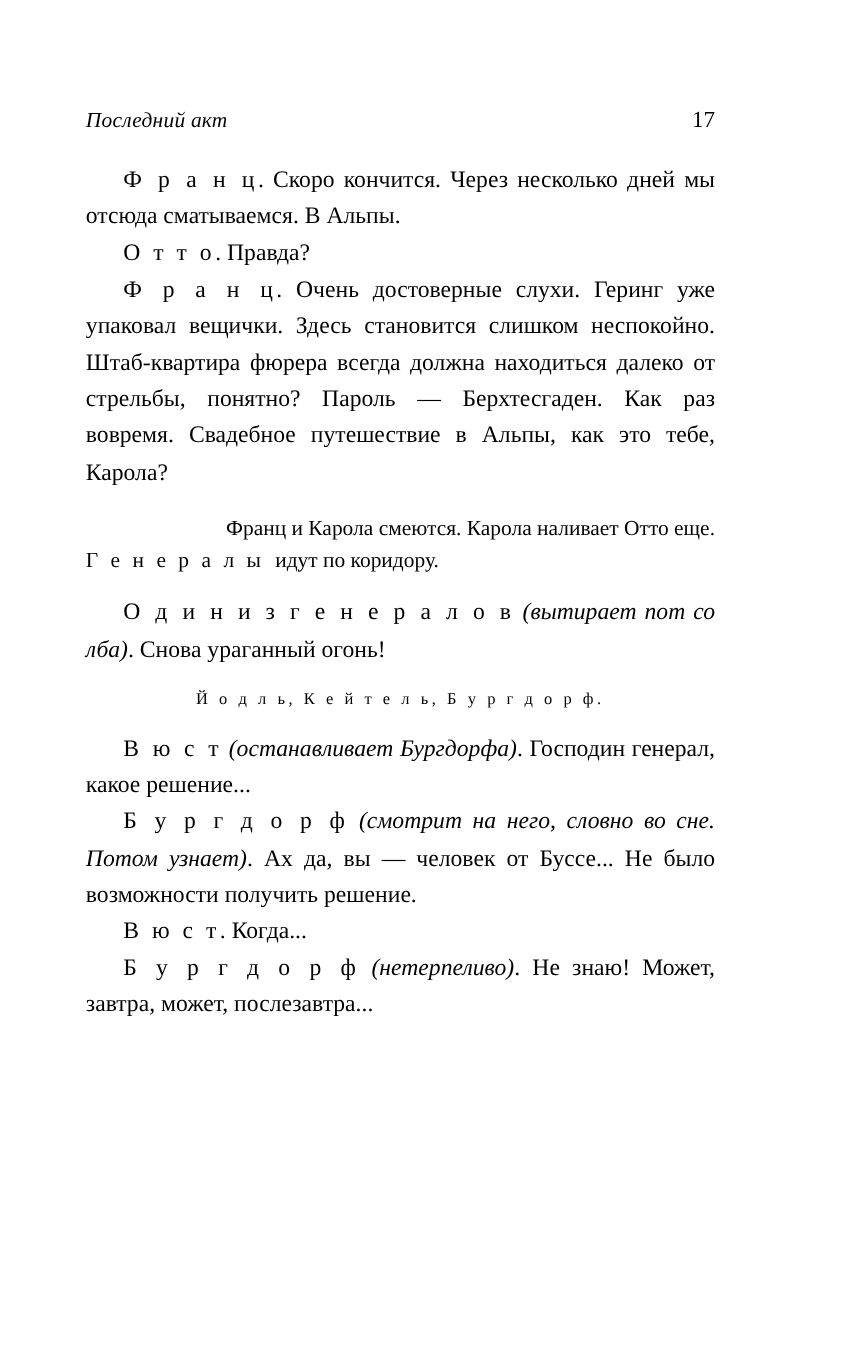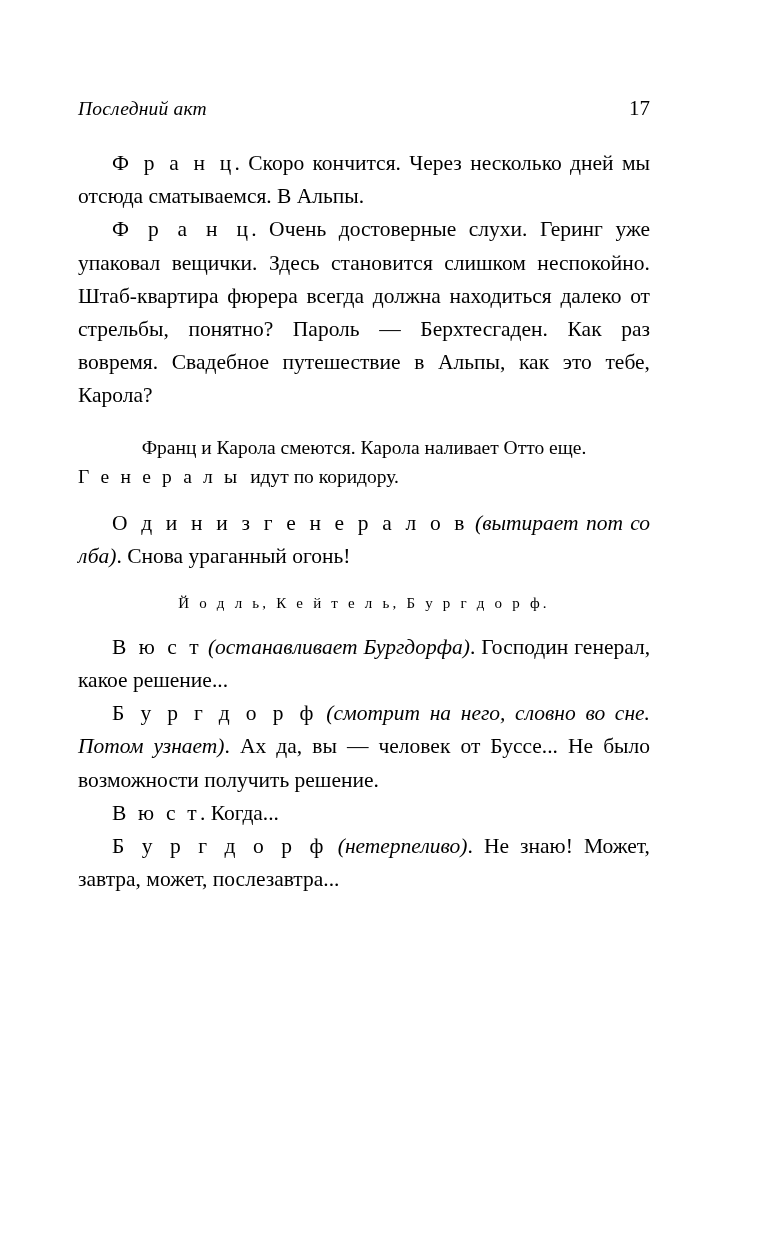--- a/index.html
+++ b/index.html
@@ -59,21 +59,21 @@
     font-size: 19.5px;
     line-height: 1.5;
     text-align: center;
     margin: 19px 0 4px 0;
   }
   .stage-block {
     margin-top: 20px;
     margin-bottom: 16px;
   }
   .stage-line {
-    text-align: center;
+    text-align: right;
   }
   .stage-line.left-ind {
     text-align: left;
   }
   .cast-line {
     font-size: 15px;
     text-align: center;
     margin: 18px 0 16px 0;
   }
 </style>
@@ -85,20 +85,21 @@
   <div class="running-head">
     <span class="title">Последний акт</span>
     <span class="folio">17</span>
   </div>
 
   <div class="body-text">
 
 
     <p class="para"><span class="sp">Ф р а н ц</span><span>. Скоро кончится. Через несколько дней мы отсюда сматываемся. В Альпы.</span></p>
 
+    <p class="para"><span class="sp">О т т о</span><span>. Правда?</span></p>
 
     <p class="para"><span class="sp">Ф р а н ц</span><span>. Очень достоверные слухи. Геринг уже упаковал вещички. Здесь становится слишком неспокойно. Штаб-квартира фюрера всегда должна находиться далеко от стрельбы, понятно? Пароль — Берхтесгаден. Как раз вовремя. Свадебное путешествие в Альпы, как это тебе, Карола?</span></p>
 
 
     <div class="stage stage-block">
       <div class="stage-line">Франц и Карола смеются. Карола наливает Отто еще.</div>
       <div class="stage-line left-ind"><span class="sp">Г е н е р а л ы</span>&nbsp; <span>идут по коридору.</span></div>
     </div>
 
     <p class="para"><span class="sp">О д и н   и з   г е н е р а л о в</span> <span class="it">(вытирает пот со лба)</span><span>. Снова ураганный огонь!</span></p>

